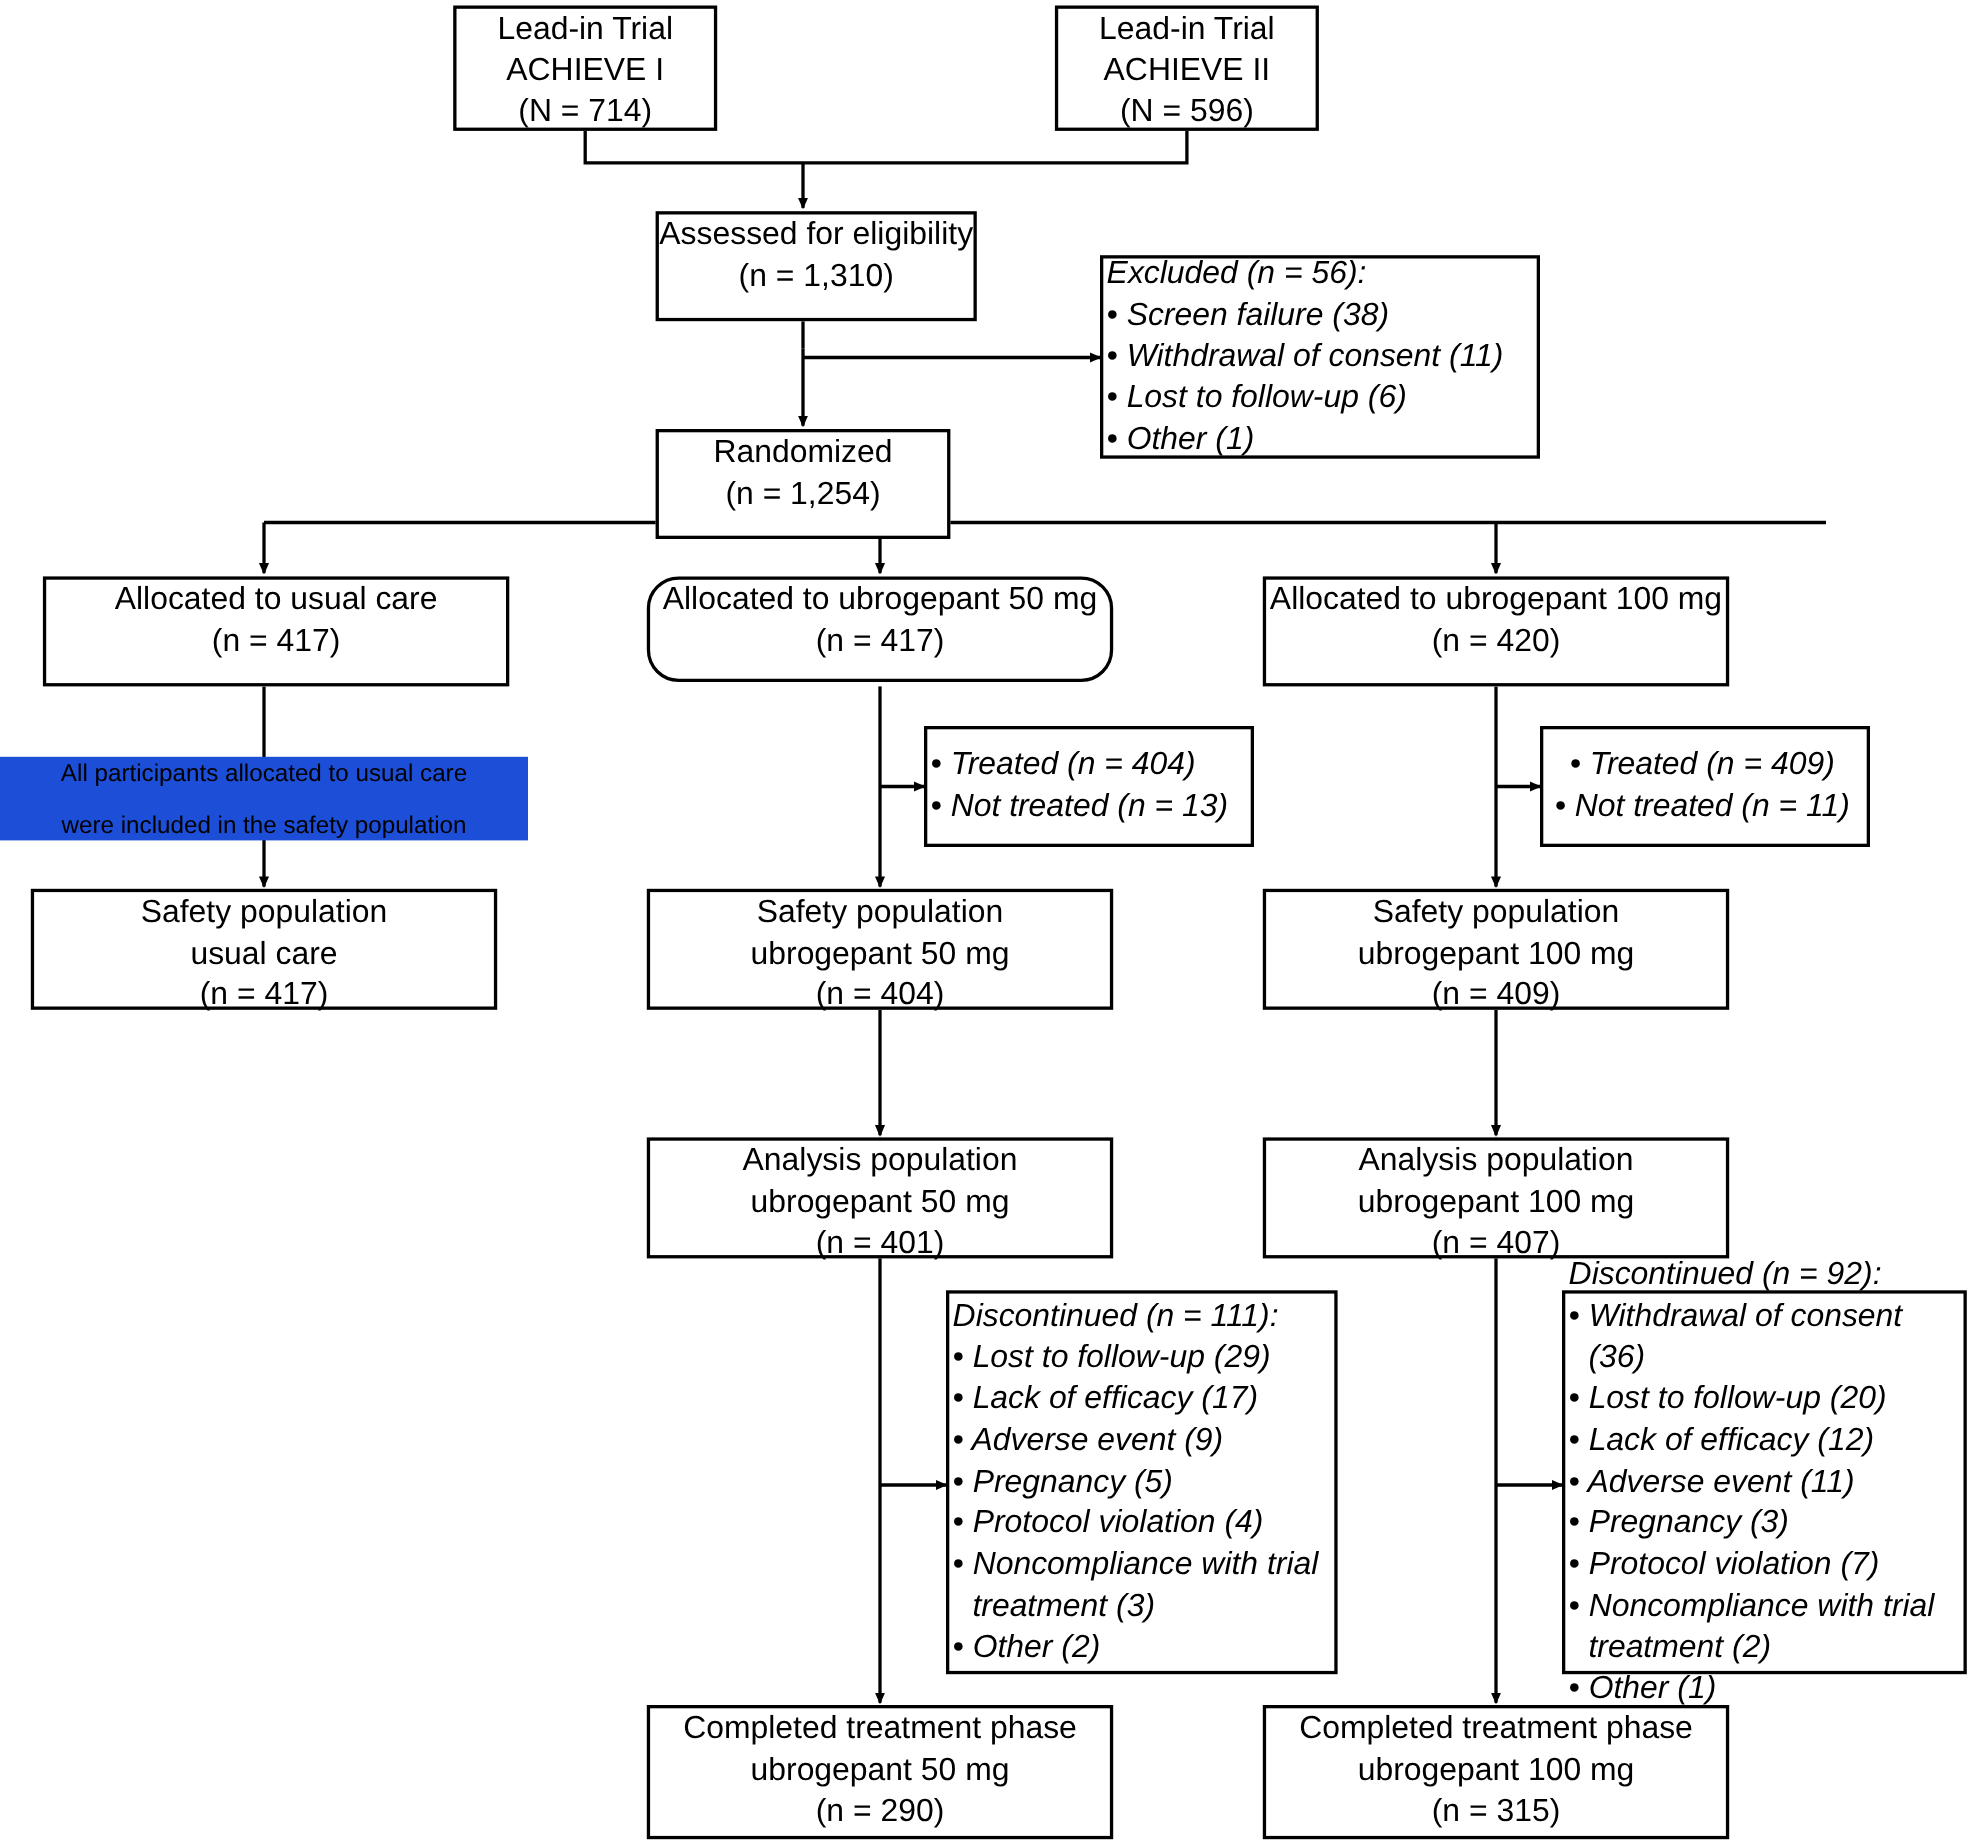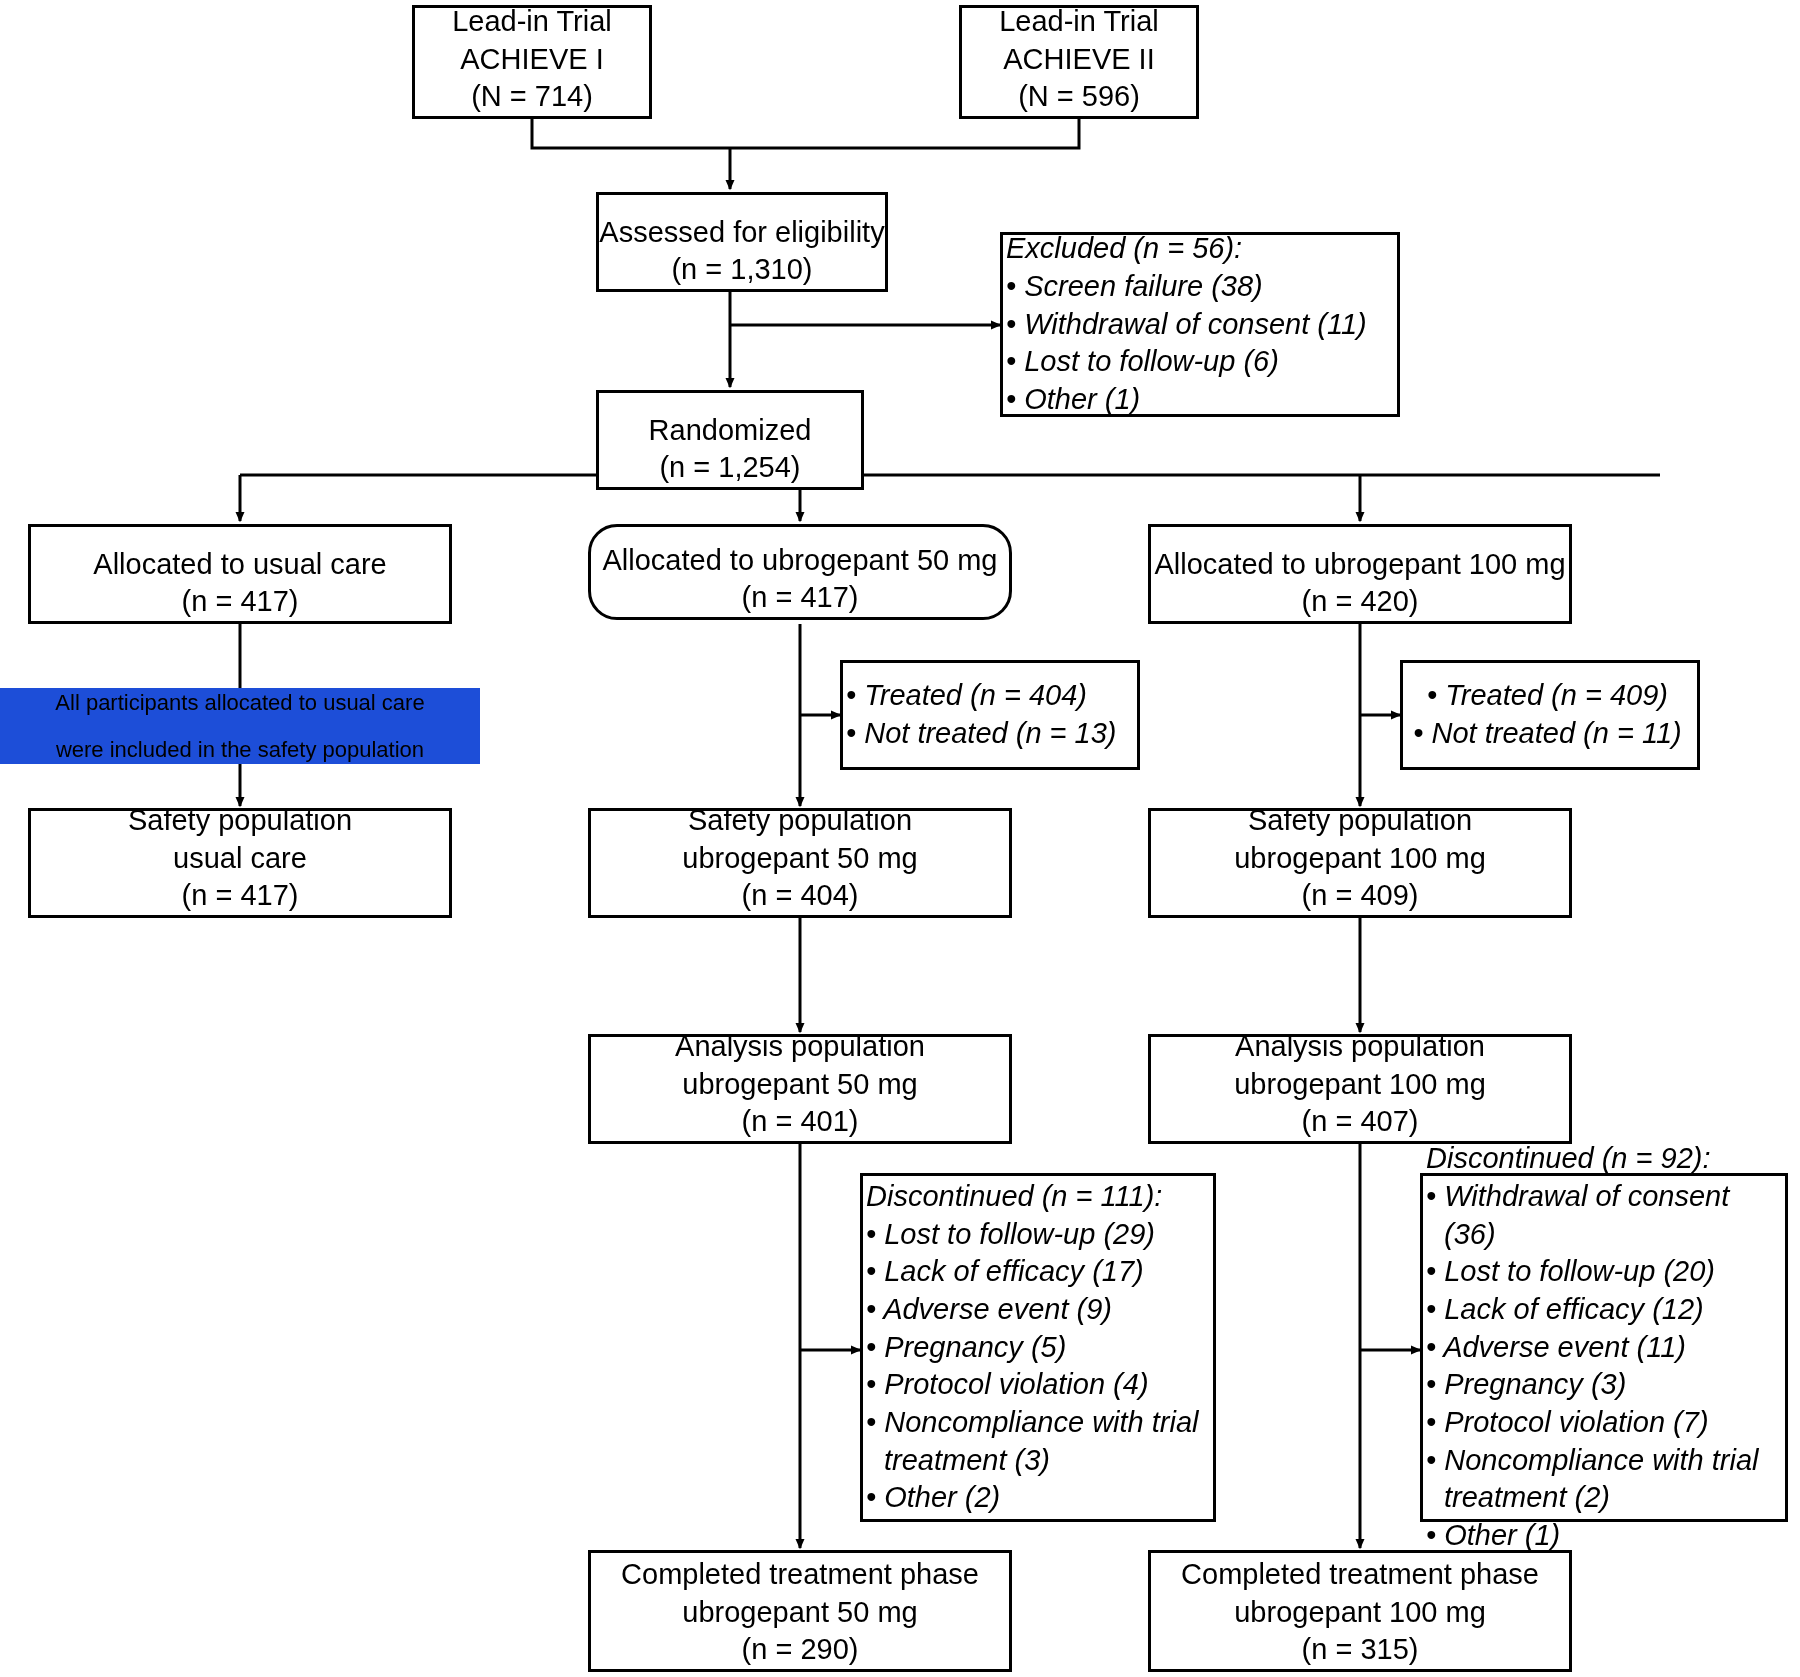--- a/index.html
+++ b/index.html
@@ -16,21 +16,21 @@
     color: #000000;
     overflow: hidden;
   }
   .node {
     position: absolute;
     box-sizing: border-box;
     border: 3px solid #000000;
     background: #ffffff;
     display: flex;
     flex-direction: column;
-    justify-content: flex-end;
+    justify-content: flex-start;
     align-items: center;
     text-align: center;
     line-height: 1.30;
     font-size: 29px;
   }
   .node.listbox {
     align-items: flex-start;
     text-align: left;
     justify-content: center;
     padding-left: 3px;
@@ -152,21 +152,21 @@
     <span class="bullet-line">• Withdrawal of consent (11)</span>
     <span class="bullet-line">• Lost to follow-up (6)</span>
     <span class="bullet-line">• Other (1)</span>
   </div>
 
   <div class="node" style="left:596px; top:390px; width:268px; height:100px;">
     <span class="line">Randomized</span>
     <span class="line">(n = 1,254)</span>
   </div>
 
-  <div class="node" style="left:28px; top:524px; width:424px; height:100px;">
+  <div class="node" style="left:39px; top:524px; width:424px; height:100px;">
     <span class="line">Allocated to usual care</span>
     <span class="line">(n = 417)</span>
   </div>
 
   <div class="node" style="left:588px; top:524px; width:424px; height:96px;border-radius:29px;">
     <span class="line">Allocated to ubrogepant 50 mg</span>
     <span class="line">(n = 417)</span>
   </div>
 
   <div class="node" style="left:1148px; top:524px; width:424px; height:100px;">

